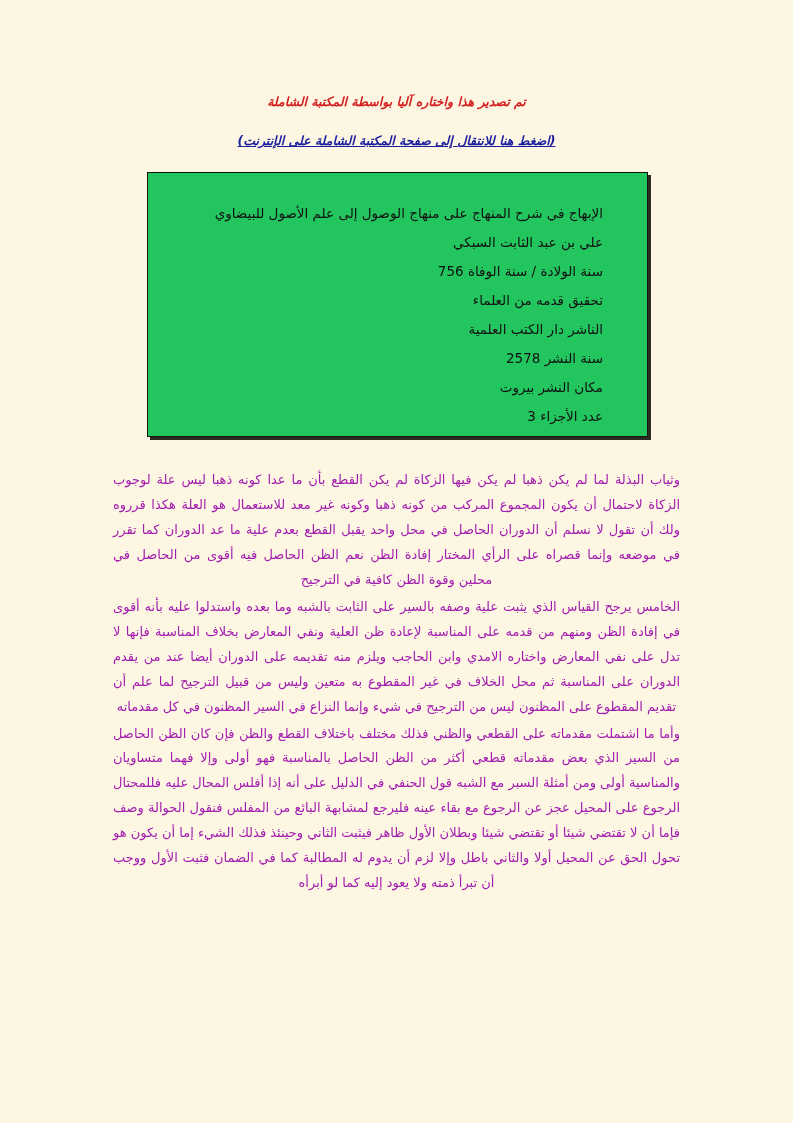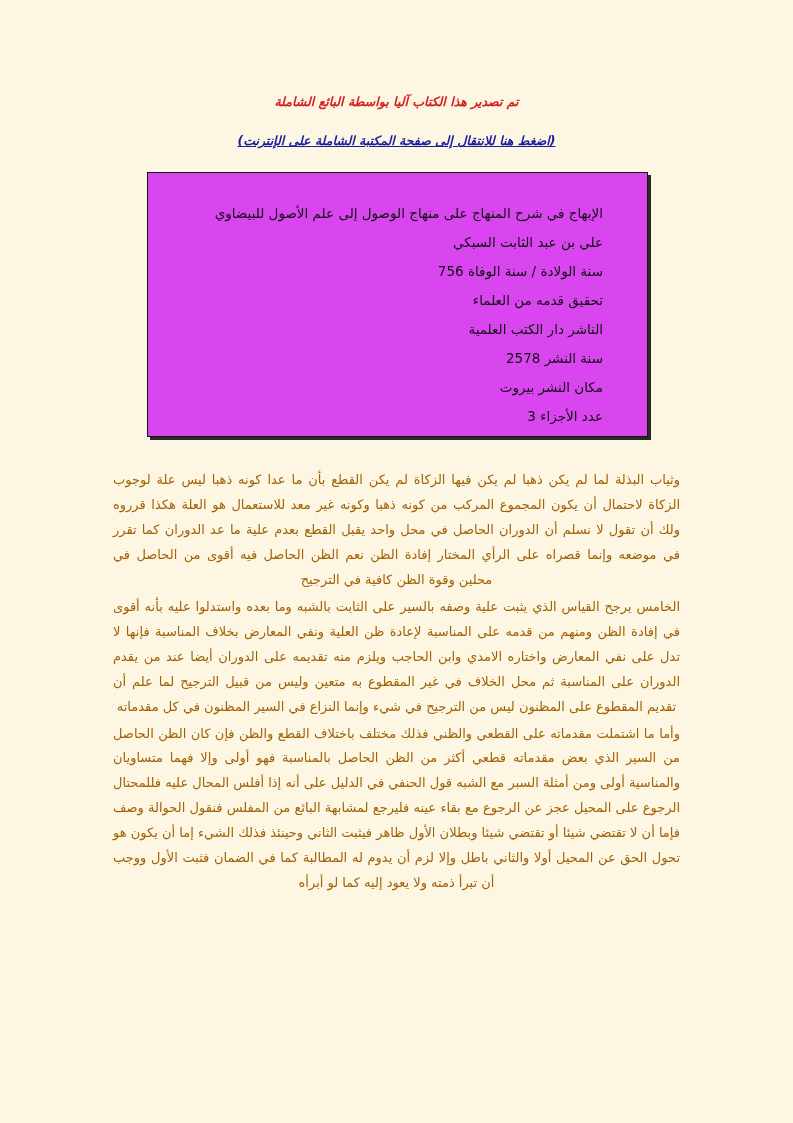--- a/index.html
+++ b/index.html
@@ -56,21 +56,21 @@
   }
 
   
   .meta-box {
     position: absolute;
     top: 172px;
     left: 147px;
     width: 501px;
     height: 265px;
     box-sizing: border-box;
-    background: #d946ef;
+    background: #22c55e;
     border: 1px solid #15140f;
     box-shadow: 3px 3px 0 0 #2b2a22;
     padding: 26px 44px 20px 20px;
     direction: rtl;
   }
   .meta-line {
     text-align: right;
     font-size: 13.5px;
     line-height: 2.15;
     color: #111111;
@@ -86,35 +86,35 @@
     left: 113px;
     width: 567px;
     direction: rtl;
   }
   .para {
     margin: 0 0 0 0;
     text-align: justify;
     text-align-last: center;
     font-size: 13px;
     line-height: 1.92;
-    color: #a16207;
+    color: #a21caf;
     direction: rtl;
     unicode-bidi: isolate;
   }
   .para + .para {
     margin-top: 2px;
   }
 </style>
 </head>
 <body>
 
 <div class="page">
 
   <div class="banner">
-    <div class="banner-line banner-export">تم تصدير هذا الكتاب آليا بواسطة البائع الشاملة</div>
+    <div class="banner-line banner-export">تم تصدير هذا واختاره آليا بواسطة المكتبة الشاملة</div>
     <div class="banner-line banner-link">(اضغط هنا للانتقال إلى صفحة المكتبة الشاملة على الإنترنت)</div>
   </div>
 
   <div class="meta-box">
     <div class="meta-line">الإبهاج في شرح المنهاج على منهاج الوصول إلى علم الأصول للبيضاوي</div>
     <div class="meta-line">علي بن عبد الثابت السبكي</div>
     <div class="meta-line">سنة الولادة / سنة الوفاة 756</div>
     <div class="meta-line">تحقيق قدمه من العلماء</div>
     <div class="meta-line">الناشر دار الكتب العلمية</div>
     <div class="meta-line">سنة النشر 2578</div>

